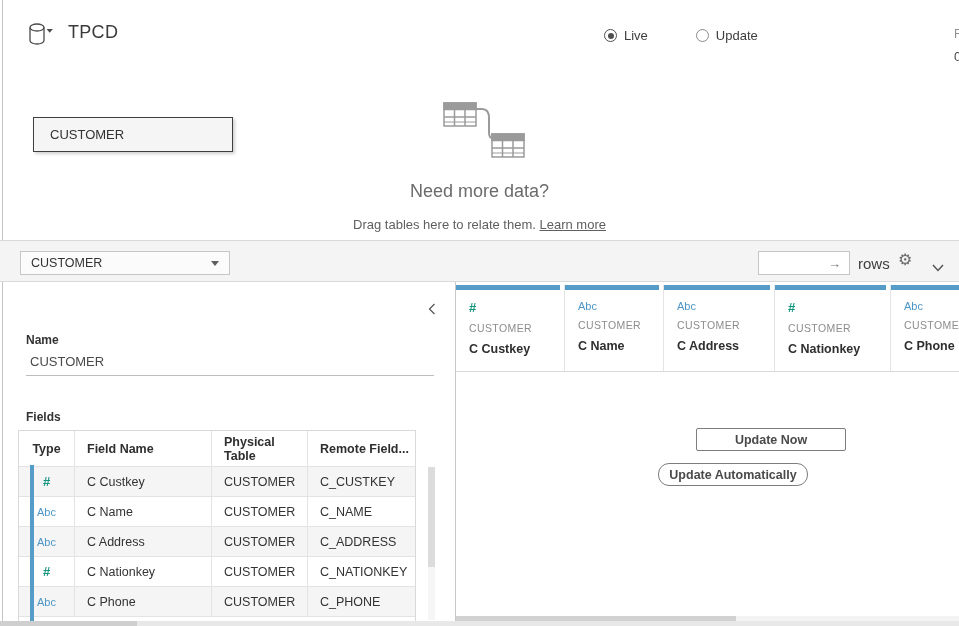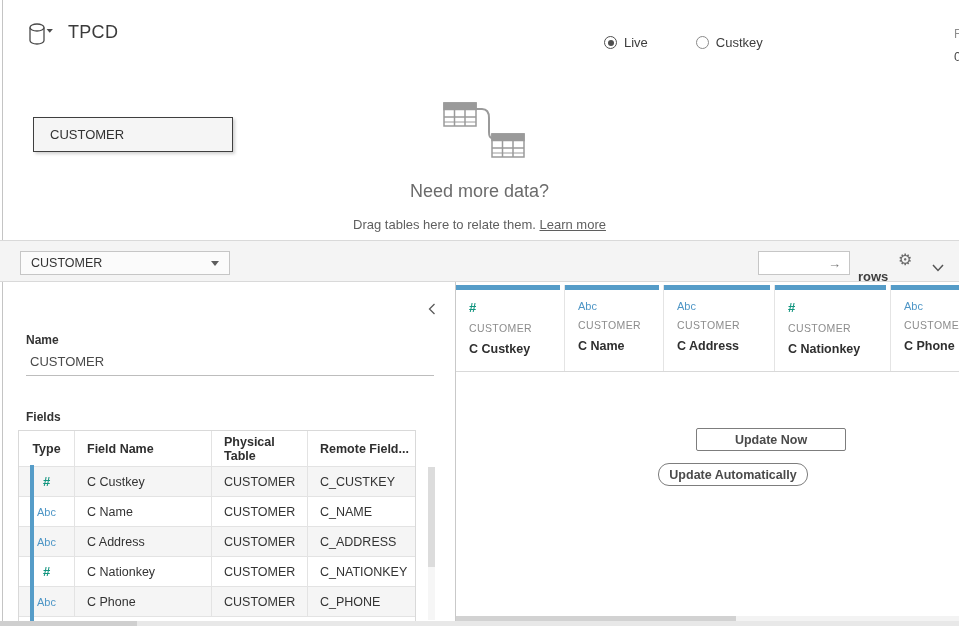--- a/index.html
+++ b/index.html
@@ -7,21 +7,21 @@
   .app { position:relative; width:959px; height:626px; background:#fff; overflow:hidden; color:#333; }
 
   .left-sliver { position:absolute; left:2px; top:0; width:1px; height:626px; background:#c4c4c4; }
 
   
   .ds-icon-wrap { position:absolute; left:28px; top:22px; width:30px; height:26px; cursor:pointer; }
   .title { position:absolute; left:68px; top:22px; font-size:18px; color:#3b3b3b; letter-spacing:0.3px; }
 
   .conn-block { position:absolute; left:604px; top:27px; }
   .conn-label { font-size:12px; color:#8e8e8e; }
-  .radio-row { display:flex; margin-top:8px; align-items:center; }
+  .radio-row { display:flex; margin-top:1px; align-items:center; }
   .radio-opt { display:flex; align-items:center; margin-right:48px; cursor:pointer; }
   .radio-circle { width:13px; height:13px; border:1px solid #8a8a8a; border-radius:50%; margin-right:7px; position:relative; background:#fff; }
   .radio-circle.sel { border-color:#4f4f4f; }
   .radio-circle.sel::after { content:""; position:absolute; left:2.5px; top:2.5px; width:6px; height:6px; border-radius:50%; background:#4f4f4f; }
   .radio-label { font-size:13px; color:#3d3d3d; }
 
   .filters-block { position:absolute; left:908px; top:27px;margin-left:46px; }
   .filters-label { font-size:12px; color:#8e8e8e; }
   .filters-row { margin-top:8px; display:flex; align-items:center; }
   .filters-count { font-size:13px; color:#4a4a4a; }
@@ -38,21 +38,21 @@
   .empty-sub .lm { text-decoration:underline; cursor:pointer; }
   .canvas-bottom-border { position:absolute; left:0; top:240px; width:959px; height:1px; background:#d9d9d9; }
 
   
   .toolbar { position:absolute; left:0; top:241px; width:959px; height:41px; background:#f4f4f4; border-bottom:1px solid #d9d9d9; }
   .tbl-select { position:absolute; left:20px; top:10px; width:210px; height:24px; background:#fbfbfb; border:1px solid #c6c6c6;
     display:flex; align-items:center; padding:0 10px; font-size:12.5px; color:#333; cursor:pointer; }
   .tbl-select .caret { margin-left:auto; width:0; height:0; border-left:4.5px solid transparent; border-right:4.5px solid transparent; border-top:5.5px solid #5e5e5e; }
   .rows-input { position:absolute; left:758px; top:10px; width:92px; height:24px; background:#fff; border:1px solid #c6c6c6;
     display:flex; align-items:center; justify-content:flex-end; padding-right:8px; font-size:13px; color:#777; cursor:text; }
-  .rows-label { position:absolute; left:858px; top:28px; font-size:13px; color:#3d3d3d;font-weight:bold; }
+  .rows-label { position:absolute; left:858px; top:14px; font-size:15px; color:#3d3d3d; }
   .gear { position:absolute; left:898px; top:11px; font-size:16px; color:#6b6b6b; cursor:pointer; line-height:1; }
   .tb-chevron { position:absolute; left:932px; top:17px; cursor:pointer; }
 
   
   .v-divider { position:absolute; left:455px; top:282px; width:1px; height:344px; background:#c9c9c9; }
   .collapse-btn { position:absolute; left:428px; top:301px; cursor:pointer; }
 
   
   .meta-label { position:absolute; font-size:12px; font-weight:bold; color:#333; }
   .name-value { position:absolute; left:30px; top:354px; font-size:13px; color:#4a4a4a; }
@@ -109,21 +109,21 @@
   <div class="title">TPCD</div>
 
   <div class="conn-block">
     <div class="radio-row">
       <div class="radio-opt">
         <span class="radio-circle sel"></span>
         <span class="radio-label">Live</span>
       </div>
       <div class="radio-opt">
         <span class="radio-circle"></span>
-        <span class="radio-label">Custkey</span>
+        <span class="radio-label">Update</span>
       </div>
     </div>
   </div>
 
   <div class="filters-block">
     <div class="filters-label">Filters</div>
     <div class="filters-row">
       <span class="filters-count">0</span>
       <span class="filters-sep"></span>
       <span class="filters-add">Add</span>

